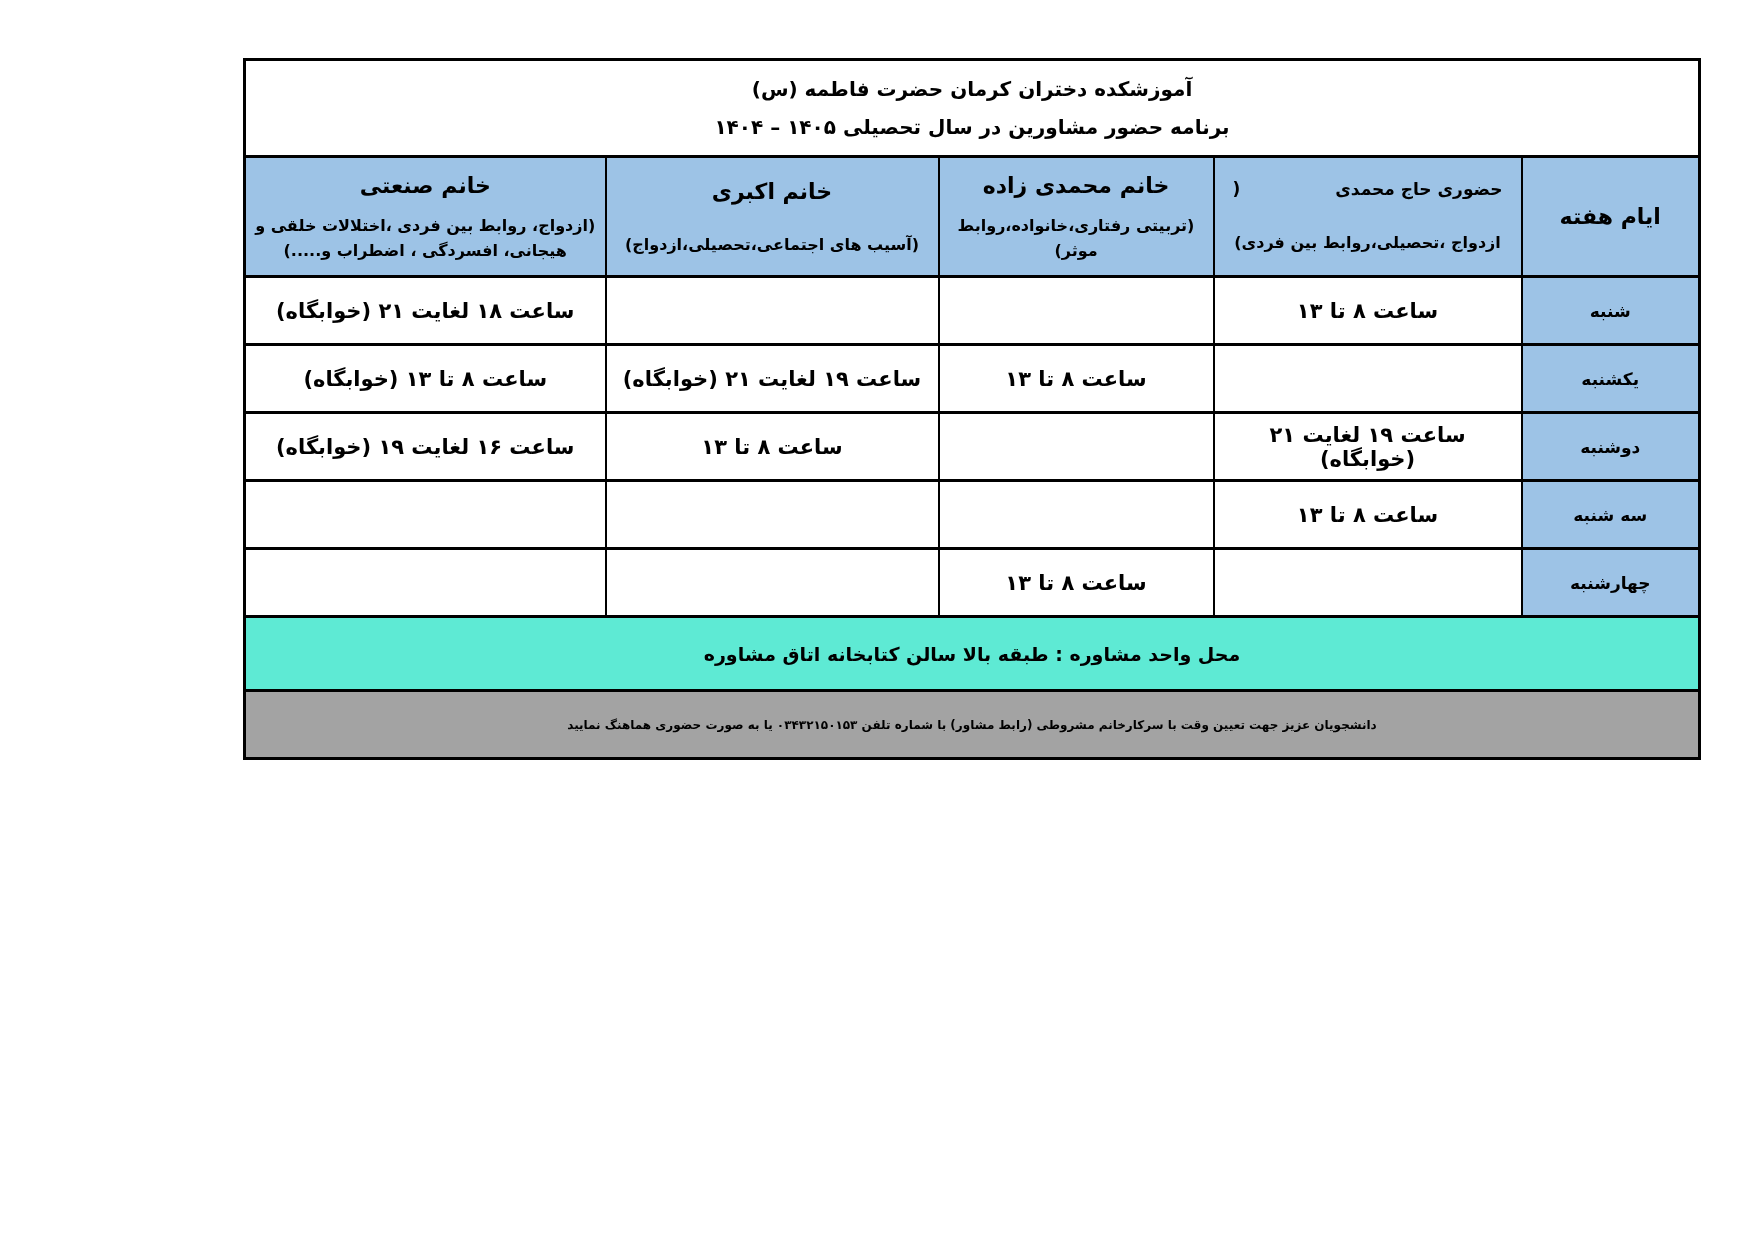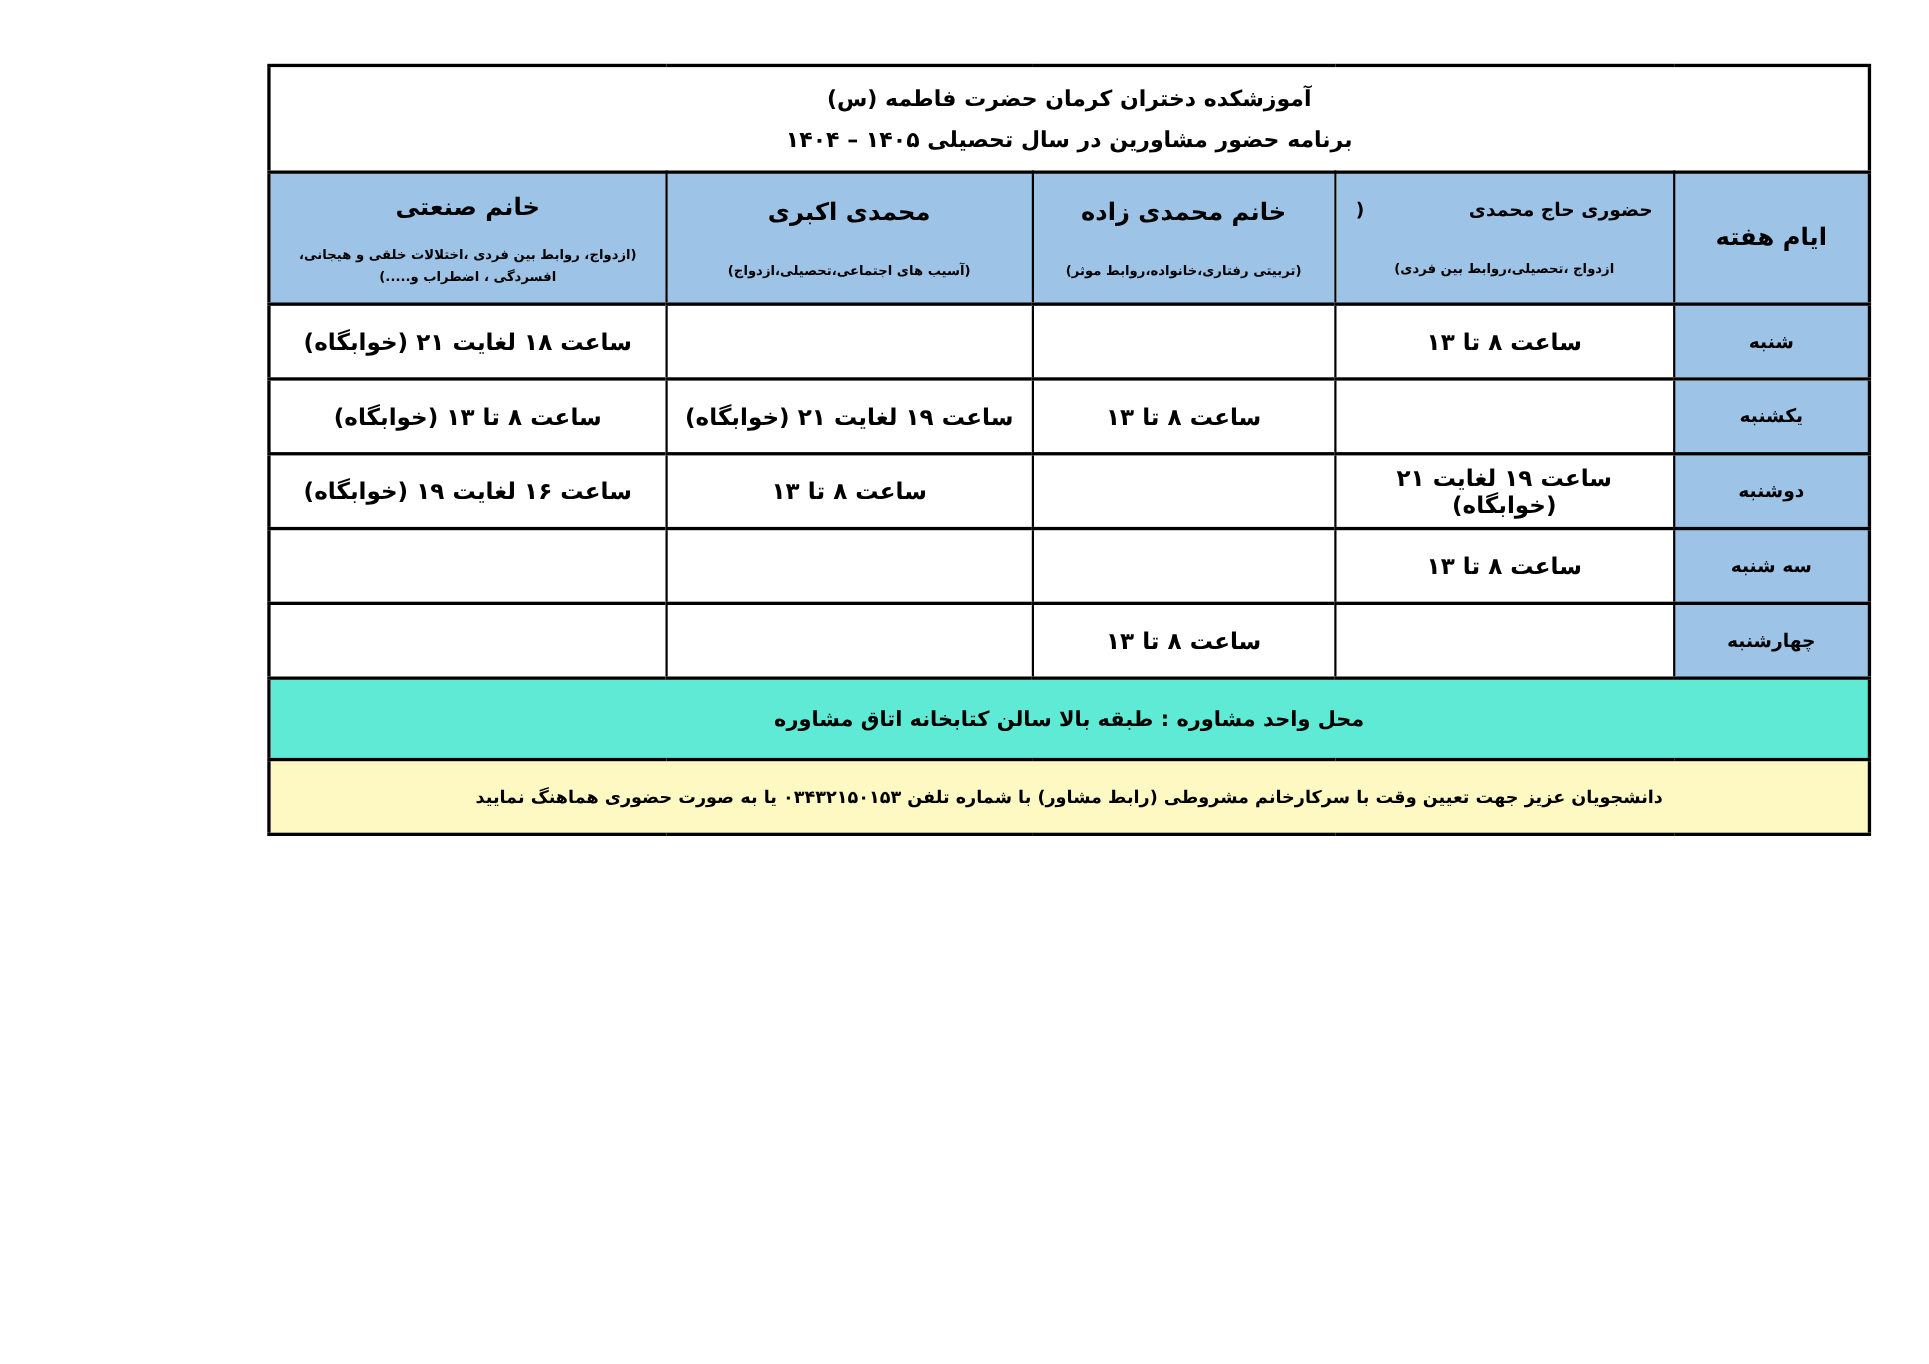--- a/index.html
+++ b/index.html
@@ -48,27 +48,27 @@
   th.head-cell{background:#9DC3E6;}
   .head-inner{
     display:flex;flex-direction:column;justify-content:space-around;
     min-height:106px;
   }
   .head-name{font-size:22px;line-height:1.5;}
   .head-name-split{
     display:flex;flex-direction:row;justify-content:center;align-items:center;
     gap:95px;font-size:17px;line-height:1.5;
   }
-  .head-spec{font-size:12px;line-height:1.6;}
+  .head-spec{font-size:16px;line-height:1.6;}
 
   td.day-cell{background:#9DC3E6;font-size:17px;margin-left:29px;}
   td.time-cell{background:#ffffff;font-size:21px;}
 
   td.green-cell{background:#5eead4;font-size:19px;}
-  td.notice-cell{background:#fef9c3;font-size:16px;}
+  td.notice-cell{background:#a3a3a3;font-size:12px;}
 </style>
 </head>
 <body>
 
 <div class="page">
   <div class="table-wrap">
     <table class="schedule">
       <colgroup>
         <col style="width:178px">
         <col style="width:308px">
@@ -103,21 +103,21 @@
           </div>
         </th>
         <th class="head-cell">
           <div class="head-inner">
             <div class="head-name">خانم محمدی زاده</div>
             <div class="head-spec">(تربیتی رفتاری،خانواده،روابط موثر)</div>
           </div>
         </th>
         <th class="head-cell">
           <div class="head-inner">
-            <div class="head-name">محمدی اکبری</div>
+            <div class="head-name">خانم اکبری</div>
             <div class="head-spec">(آسیب های اجتماعی،تحصیلی،ازدواج)</div>
           </div>
         </th>
         <th class="head-cell">
           <div class="head-inner">
             <div class="head-name">خانم صنعتی</div>
             <div class="head-spec">(ازدواج، روابط بین فردی ،اختلالات خلقی و هیجانی، افسردگی ، اضطراب و.....)</div>
           </div>
         </th>
       </tr>

